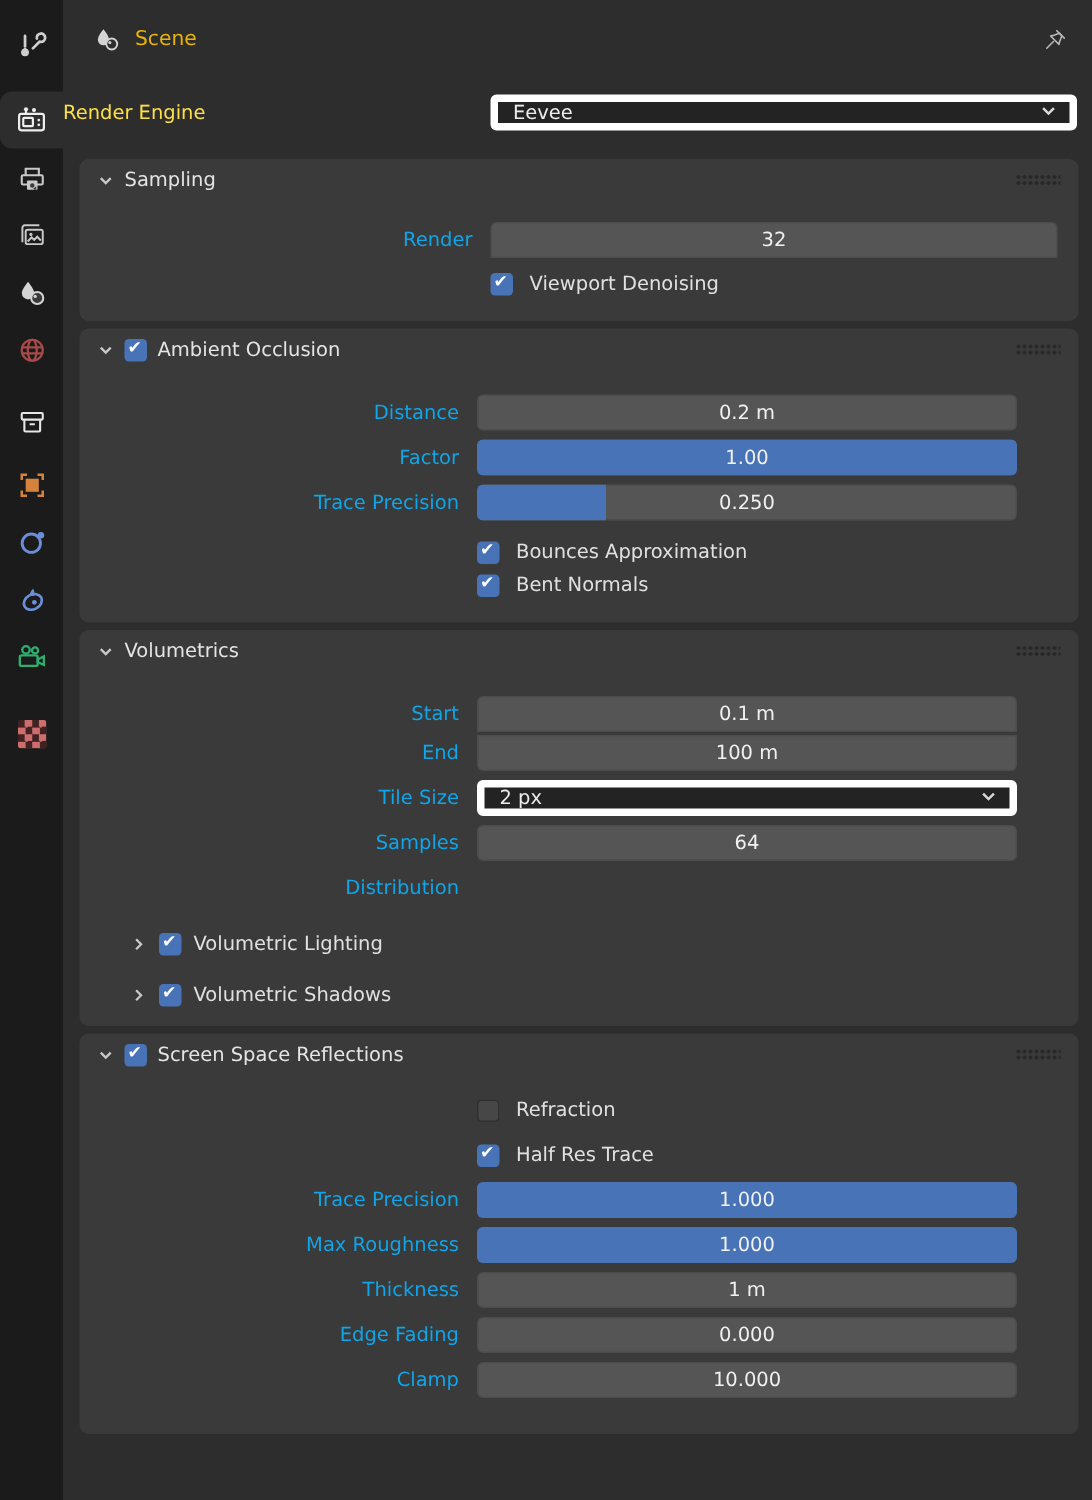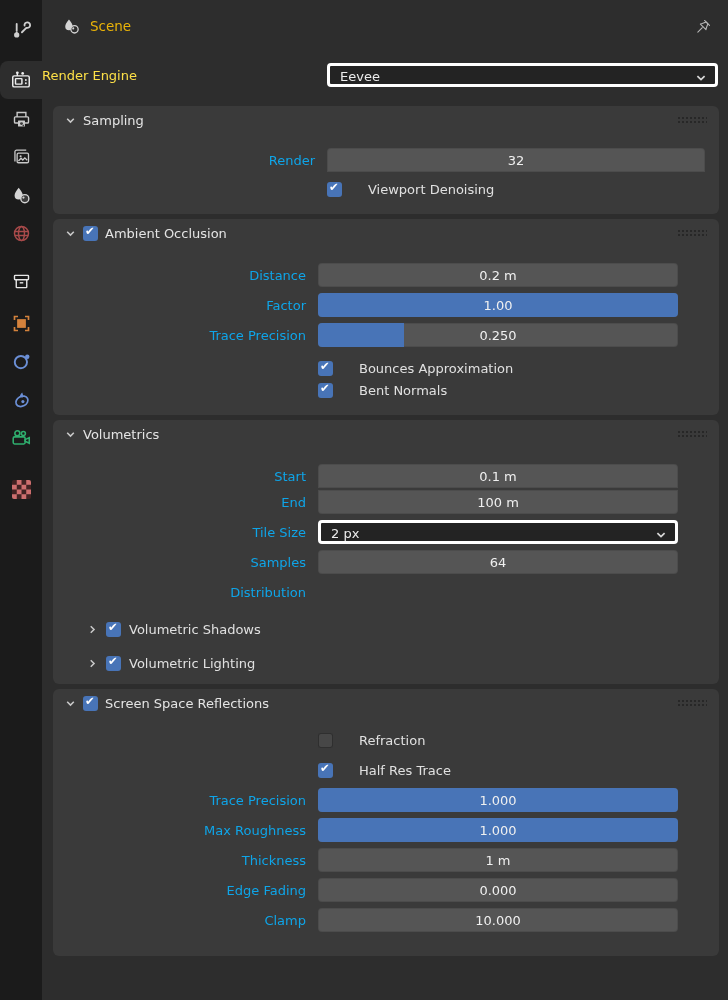--- a/index.html
+++ b/index.html
@@ -18,22 +18,22 @@
   .texture-swatch { width:19px; height:19px; border-radius:2px;
     background:repeating-conic-gradient(#cd6e6e 0% 25%, #412222 0% 50%);
     background-size:9.5px 9.5px; }
   
   .main { position:absolute; left:42px; top:0; width:686px; height:1000px; }
   .topbar { height:52px; display:flex; align-items:center; padding:0 16px 0 20px; box-sizing:border-box; }
   .crumb-label { margin-left:9px; font-size:13.5px; color:#eab308; }
   .pin { margin-left:auto; display:flex; }
   .engine-row { display:flex; align-items:center; height:24px; margin:11px 10px 0 0; }
   .l-col { width:273px; padding-right:12px; text-align:left; color:#fde047; white-space:nowrap; }
-  .select { height:24px; background:#232323; border:3px solid #ffffff; border-radius:4px;
-    display:flex; align-items:flex-end; padding:0 8px 0 10px; color:#ececec; box-sizing:border-box; }
+  .select { height:24px; background:#232323; border:5px solid #ffffff; border-radius:4px;
+    display:flex; align-items:flex-start; padding:0 8px 0 10px; color:#ececec; box-sizing:border-box; }
   .select .sel-chev { margin-left:auto; display:flex; }
   .engine-row .select { flex:1; }
   
   .panels { margin:19px 9px 0 11px; }
   .panel { background:#3a3a3a; border-radius:6px; margin-bottom:5px; }
   .panel-header { height:28px; display:flex; align-items:center; padding:0 12px; gap:7px; }
   .panel-title { color:#e4e4e4; }
   .grip { margin-left:auto; width:30px; height:8px;
     background-image:radial-gradient(circle,#272727 1.1px, transparent 1.3px);
     background-size:4px 4px; }
@@ -45,21 +45,21 @@
   .fld-wrap { width:360px; position:relative; }
   .row.wide .lbl { width:262px; }
   .row.wide .fld-wrap { width:378px; }
   .field { height:24px; border-radius:4px; background:#555555; position:relative; overflow:hidden;
     display:flex; align-items:center; justify-content:center; color:#f0f0f0;
     box-shadow:inset 0 0 0 1px rgba(0,0,0,0.10); }
   .field .fill { position:absolute; left:0; top:0; bottom:0; background:#4874b7; }
   .field span { position:relative; z-index:1; }
   .joined-top { margin-bottom:2px; } .joined-top .field { border-radius:4px 4px 0 0; }
   .joined-bottom .field { border-radius:0 0 4px 4px; }
-  .cb-row { display:flex; align-items:center; height:18px; gap:26px; margin-bottom:0; }
+  .cb-row { display:flex; align-items:center; height:18px; gap:11px; margin-bottom:0; }
   .cb-row.indent { margin-left:265px; }
   .cb-row.indent-wide { margin-left:274px; }
   .cb { width:15px; height:15px; border-radius:3px; background:#474747; flex:none; position:relative;
     box-shadow:inset 0 0 0 1px rgba(18,18,18,0.45); }
   .cb.checked { background:#4874b7; box-shadow:none; }
   .cb.checked::after { content:"✔"; position:absolute; left:2px; top:-1.5px; font-size:11.5px; color:#ffffff; }
   .cb-label { color:#e0e0e0; }
   .sub-row { display:flex; align-items:center; height:18px; padding-left:34px; gap:8px; }
   .mt-4{margin-top:4px} .mt-6{margin-top:6px} .mt-8{margin-top:8px} .mt-9{margin-top:9px}
   .mt-12{margin-top:12px} .mt-16{margin-top:16px}
@@ -354,30 +354,30 @@
         <div class="row">
           <div class="lbl">Distribution</div>
         </div>
         <div class="sub-row mt-16">
           <span class="chev">
             <svg width="11" height="11" viewBox="0 0 10 10">
                 <path d="M3.4 2l3 3-3 3" stroke="#c9c9c9" stroke-width="1.4" fill="none"></path>
               </svg>
           </span>
           <div class="cb checked"></div>
-          <span class="cb-label">Volumetric Shadows</span>
+          <span class="cb-label">Volumetric Lighting</span>
         </div>
         <div class="sub-row mt-16">
           <span class="chev">
             <svg width="11" height="11" viewBox="0 0 10 10">
                 <path d="M3.4 2l3 3-3 3" stroke="#c9c9c9" stroke-width="1.4" fill="none"></path>
               </svg>
           </span>
           <div class="cb checked"></div>
-          <span class="cb-label">Volumetric Lighting</span>
+          <span class="cb-label">Volumetric Shadows</span>
         </div>
       </div>
     </div>
 
     <div class="panel">
       <div class="panel-header">
         <span class="chev">
           <svg width="11" height="11" viewBox="0 0 10 10">
               <path d="M2 3.4l3 3 3-3" stroke="#c9c9c9" stroke-width="1.4" fill="none"></path>
             </svg>

